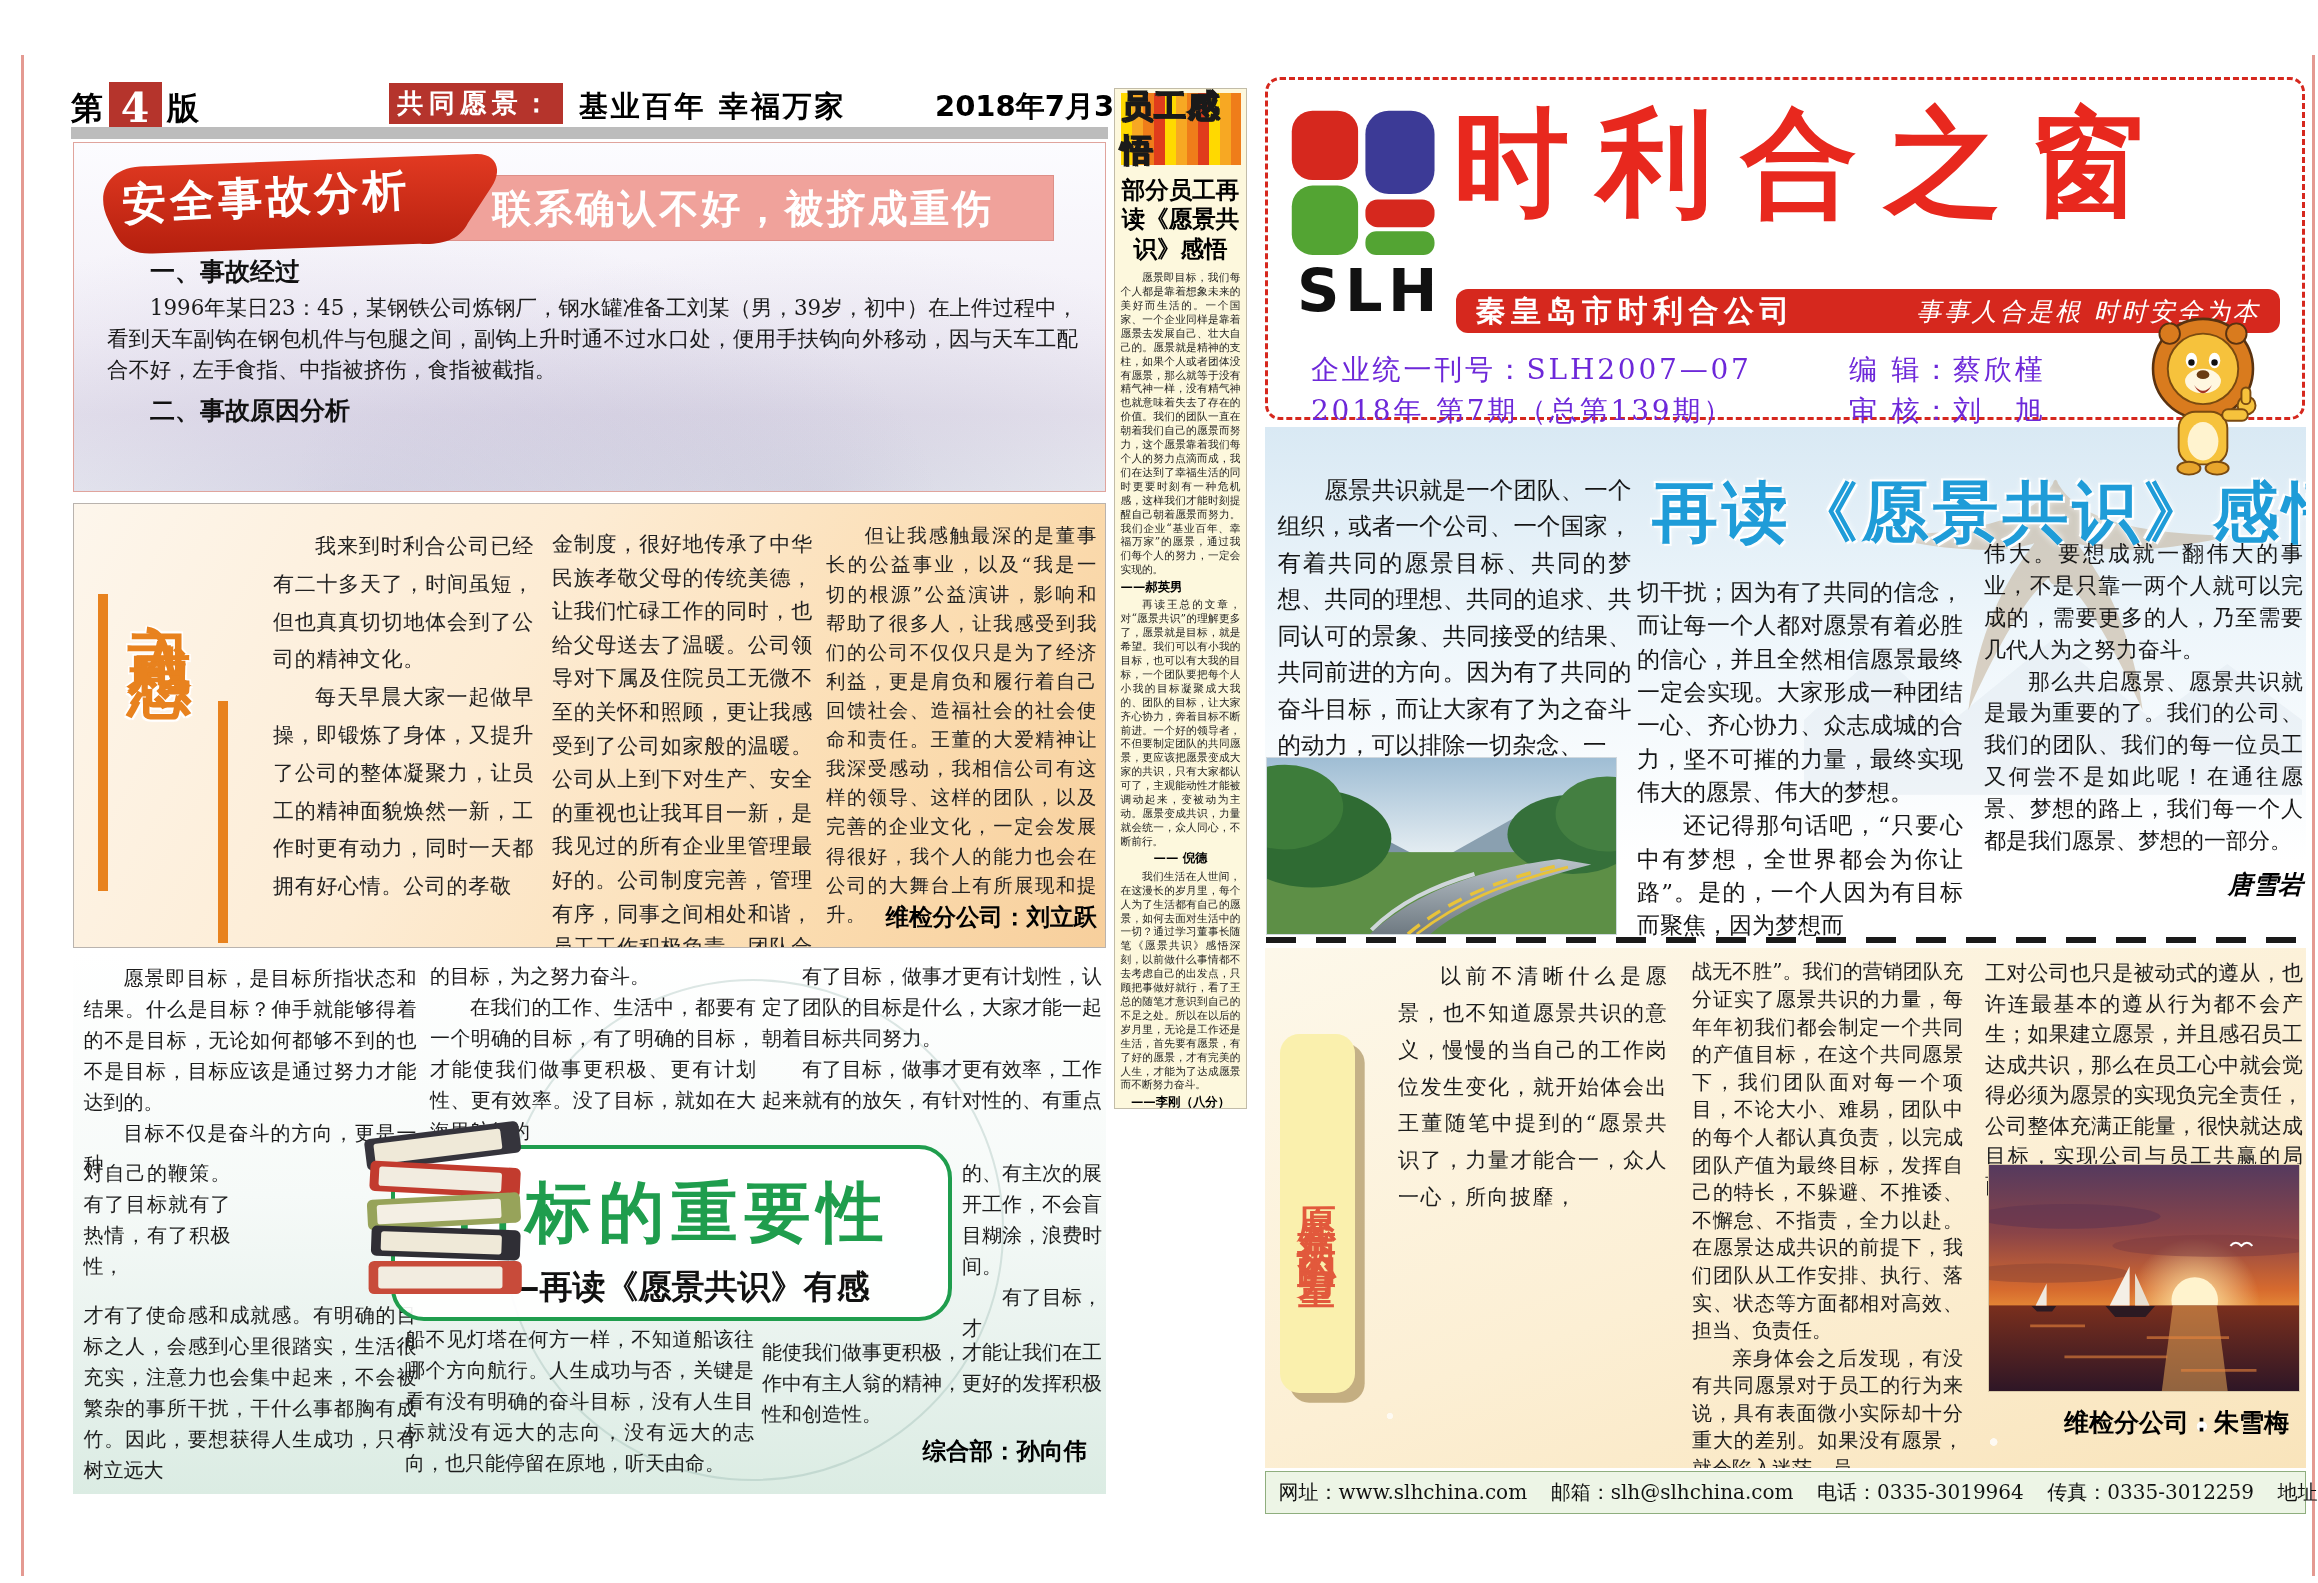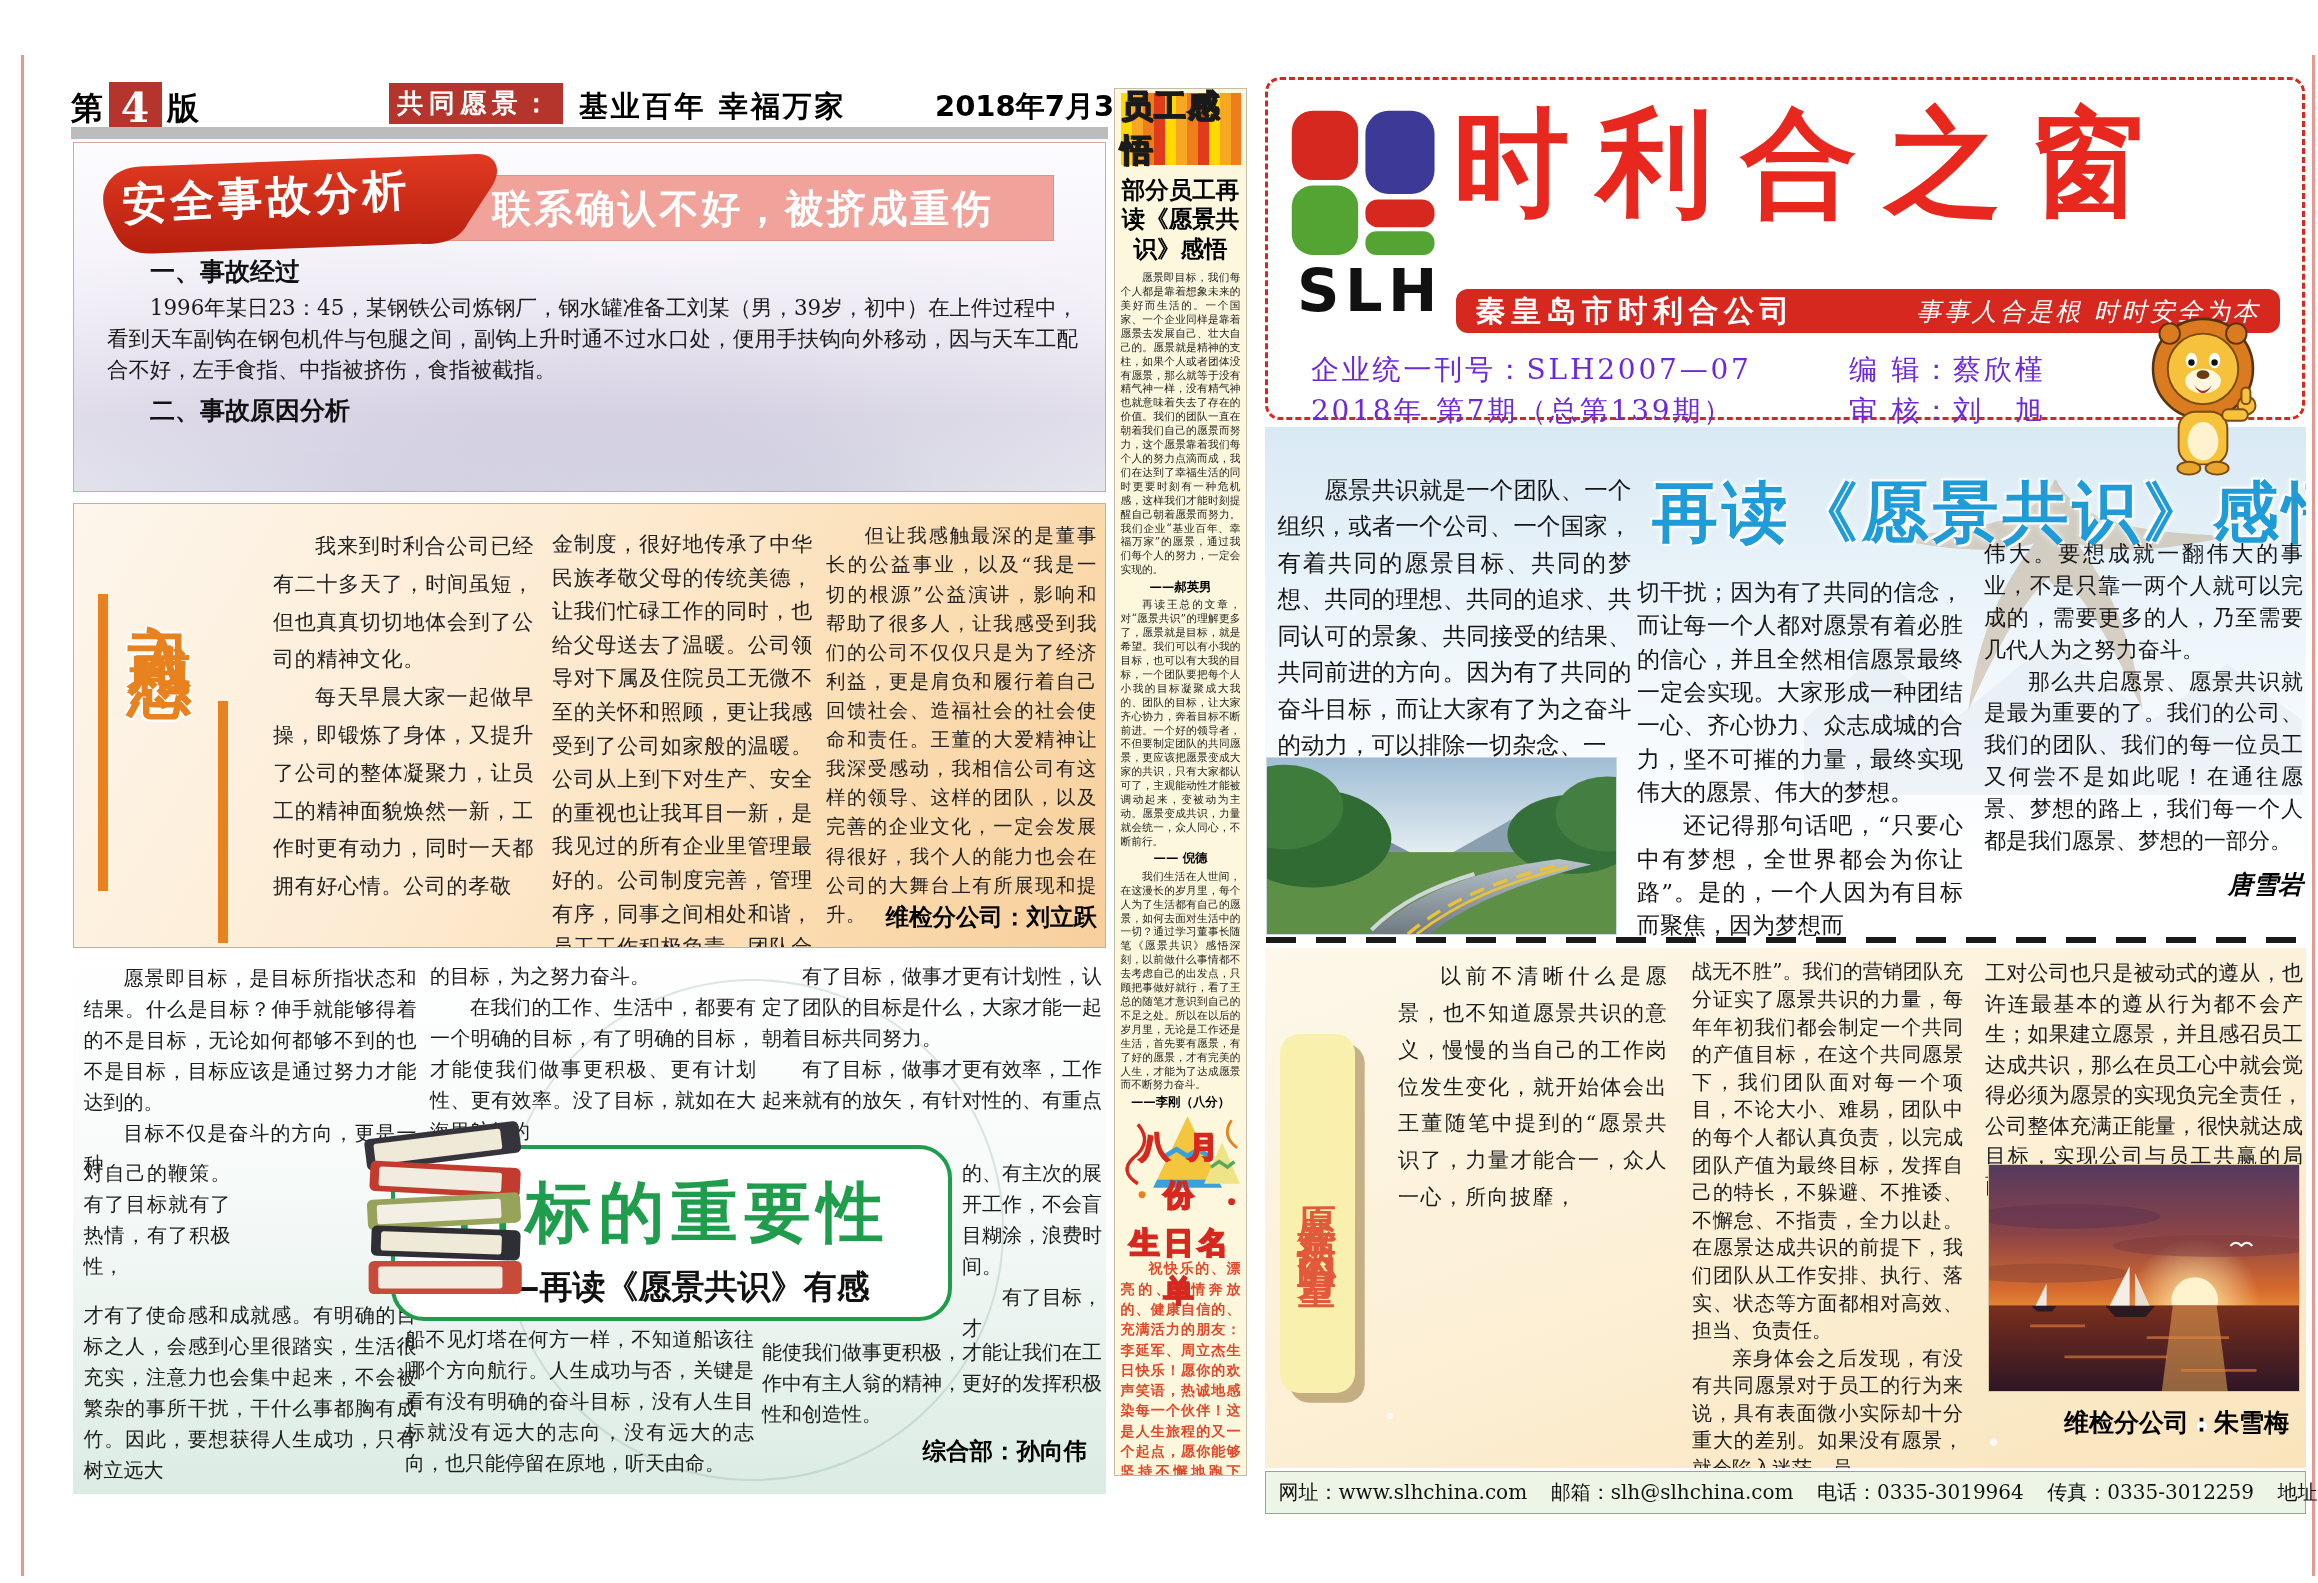--- a/index.html
+++ b/index.html
@@ -68,29 +68,29 @@
   #goal-col3b{left:889px;top:207px;width:140px;}
   #goal-col3c{left:689px;top:386px;width:340px;}
   #goal-sig{left:689px;top:484px;width:325px;font-size:23.5px;text-align:right;}
   #goal-box{left:318px;top:194px;width:561px;height:176px;border:4.8px solid #1f9d4d;border-radius:33px;
       background:rgba(255,255,255,.93);z-index:2;text-align:center;}
   #goal-box-title{margin-top:19.4px;font-size:66px;color:#1f9d4d;letter-spacing:7px;}
   #goal-box-sub{margin-top:7px;font-size:33px;color:#111;font-weight:bold;}
   #goal-books{left:268px;top:147px;width:207px;height:214px;z-index:3;}
 
   
-  #strip{left:1114px;top:88px;width:133px;height:1388px;border:1.4px solid #c2bca8;background:#fdf8dd;
+  #strip{left:1114px;top:88px;width:133px;height:1021px;border:1.4px solid #c2bca8;background:#fdf8dd;
       overflow:hidden;display:flex;flex-direction:column;padding:4.1px 5.5px;box-sizing:border-box;}
   #strip-badge{height:72px;flex:none;background:repeating-linear-gradient(90deg,#ffd900 0 11px,#f7a823 11px 22px,#ef7d1a 22px 33px,#e03c1c 33px 44px);
       display:flex;align-items:center;justify-content:center;}
   #strip-badge span{font-size:32px;font-weight:bold;font-family:"DejaVu Sans",sans-serif;color:#ffe200;
       letter-spacing:1.4px;-webkit-text-stroke:1.4px #1a1a1a;text-shadow:1.4px 1.4px 0 #1a1a1a;}
   #strip-sub{margin:11px 0 7px;font-size:23.5px;line-height:1.25;text-align:center;}
   .strip-p{font-size:10.7px;line-height:1.3;color:#222;}
-  .strip-sig{font-weight:bold;font-size:12.4px;text-align:center;margin:1.4px 0 2.8px;}
+  .strip-sig{font-weight:bold;font-size:12.4px;text-align:left;margin:1.4px 0 2.8px;}
   .strip-sig.center{text-align:center;}
   #bday-wrap{position:relative;margin-top:9.7px;flex:none;height:131px;}
   #bday-hats{position:absolute;left:0;top:-11px;width:122px;height:131px;}
   .bday-line{position:relative;font-size:30px;font-weight:bold;font-family:"DejaVu Sans",sans-serif;color:#fff;
       letter-spacing:4.1px;text-align:center;-webkit-text-stroke:1.7px #d6281e;text-shadow:1.4px 1.4px 0 #d6281e;line-height:1.6;}
   #bday-text{margin-top:4.1px;font-size:14px;line-height:1.45;font-weight:bold;color:#e2482a;}
 
   
   #masthead{left:1265px;top:77px;width:1040px;height:343px;border:3.5px dashed #d6281e;border-radius:15px;}
   #mh-logo{left:21px;top:28px;width:149px;height:149px;}

